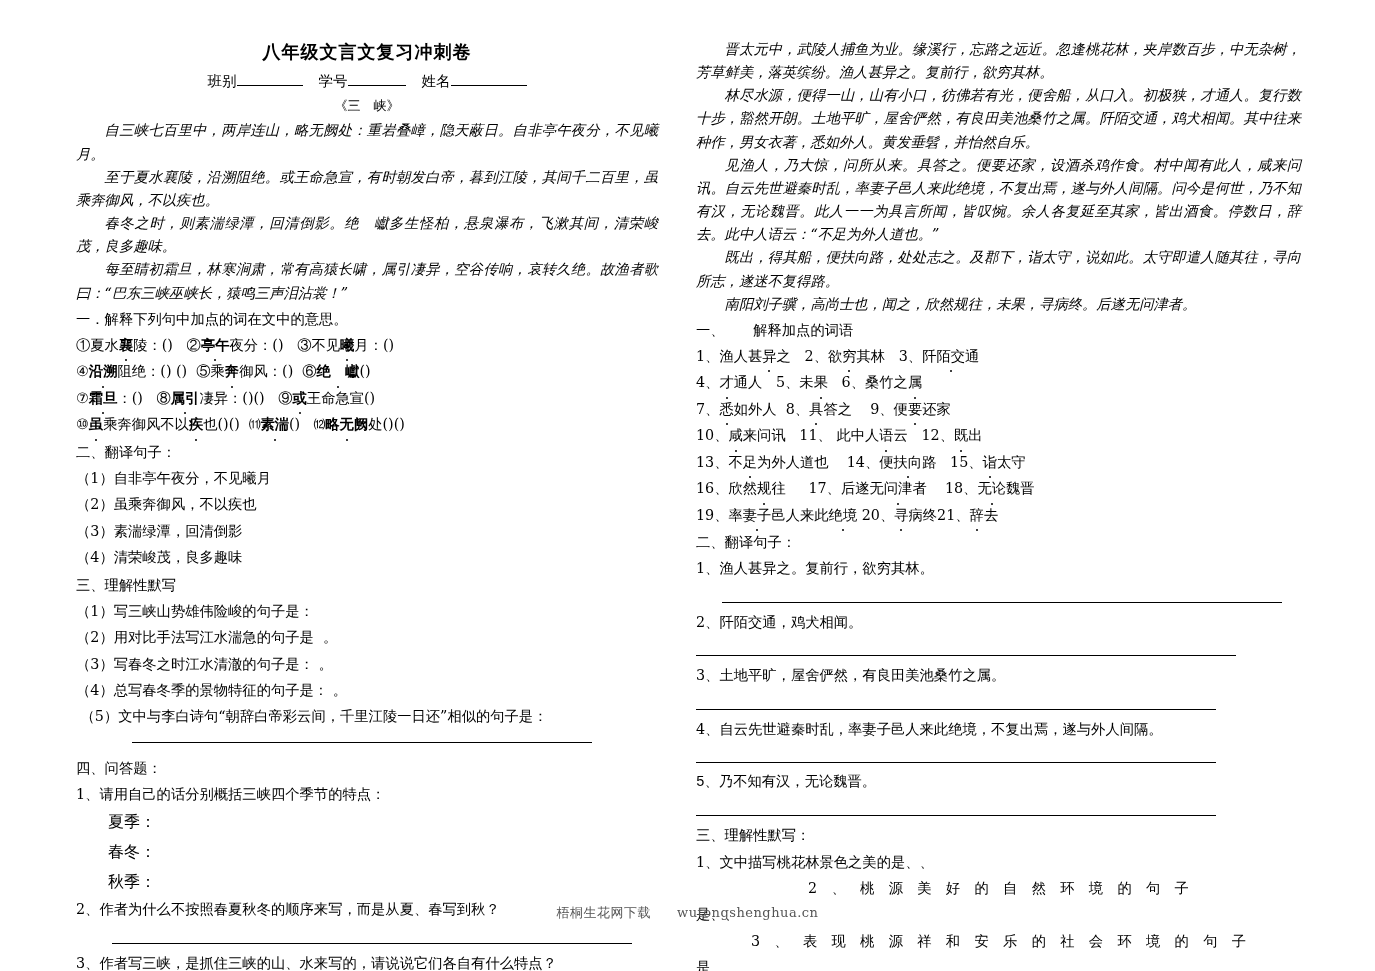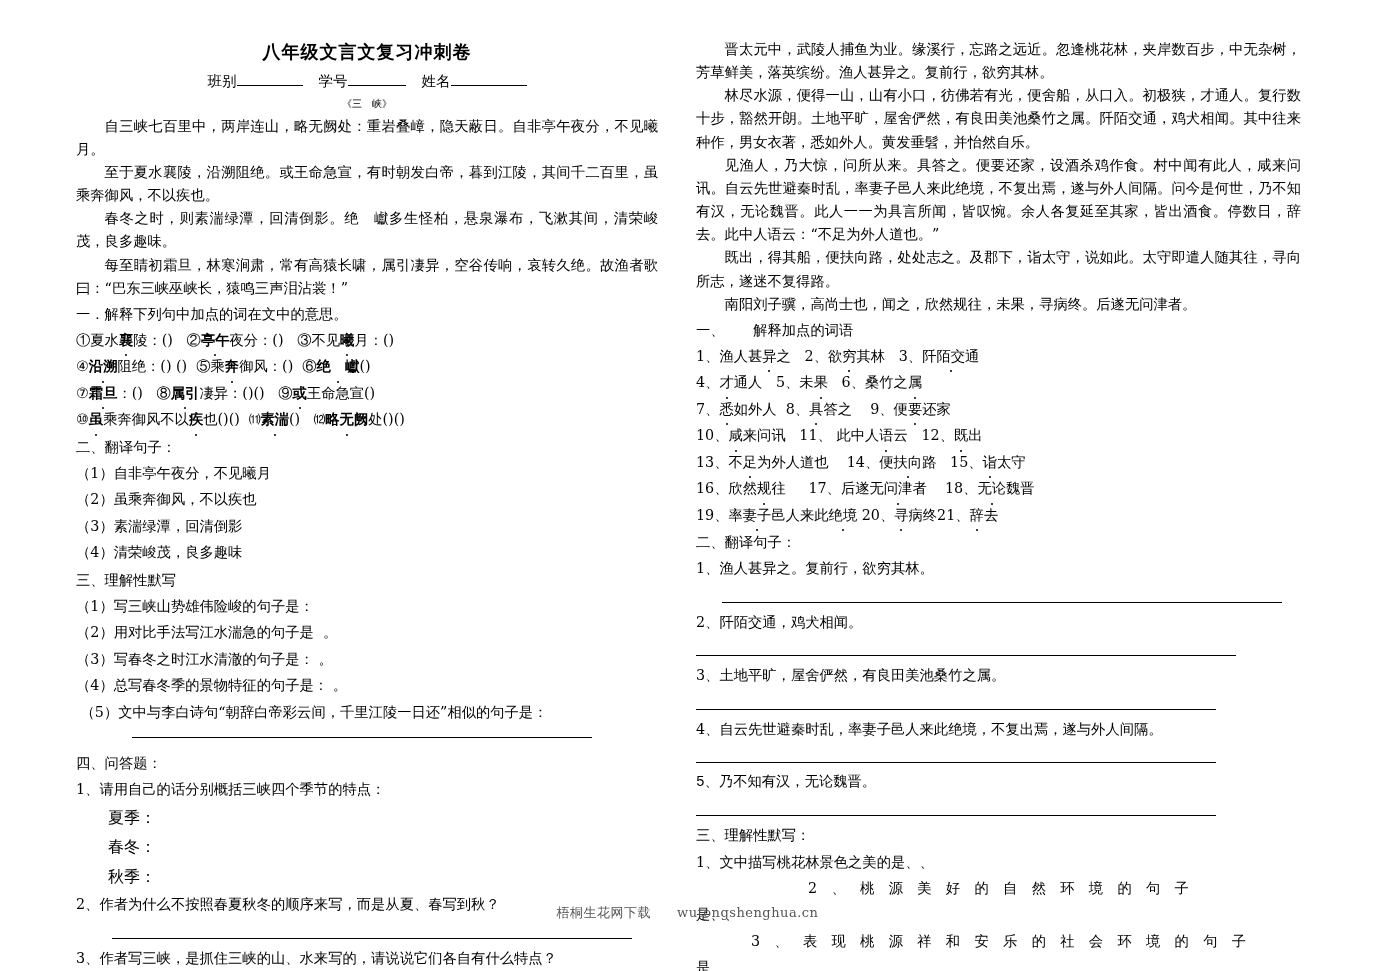--- a/index.html
+++ b/index.html
@@ -59,32 +59,33 @@
     border-bottom: 1px solid #000;
     vertical-align: baseline;
   }
   .b-mid { width: 66px; }
   .b-short { width: 58px; }
   .b-long { width: 76px; }
   .gap-s { display:inline-block; width: 16px; }
 
   .sec-title {
     text-align: center;
-    font-size: 10px;
+    font-size: 13px;
     margin: 2px 0 3px 0;
     line-height: 1.6;
   }
 
   p.body-text {
     margin: 0;
     font-size: 14.3px;
     line-height: 1.62;
     text-align: justify;
     text-indent: 2em;
     text-justify: inter-ideograph;
+    font-style: italic;
   }
 
   .q-head {
     margin: 3px 0 1px 0;
     font-size: 14.3px;
     line-height: 1.62;
   }
   .q-line {
     margin: 0;
     font-size: 14.3px;

